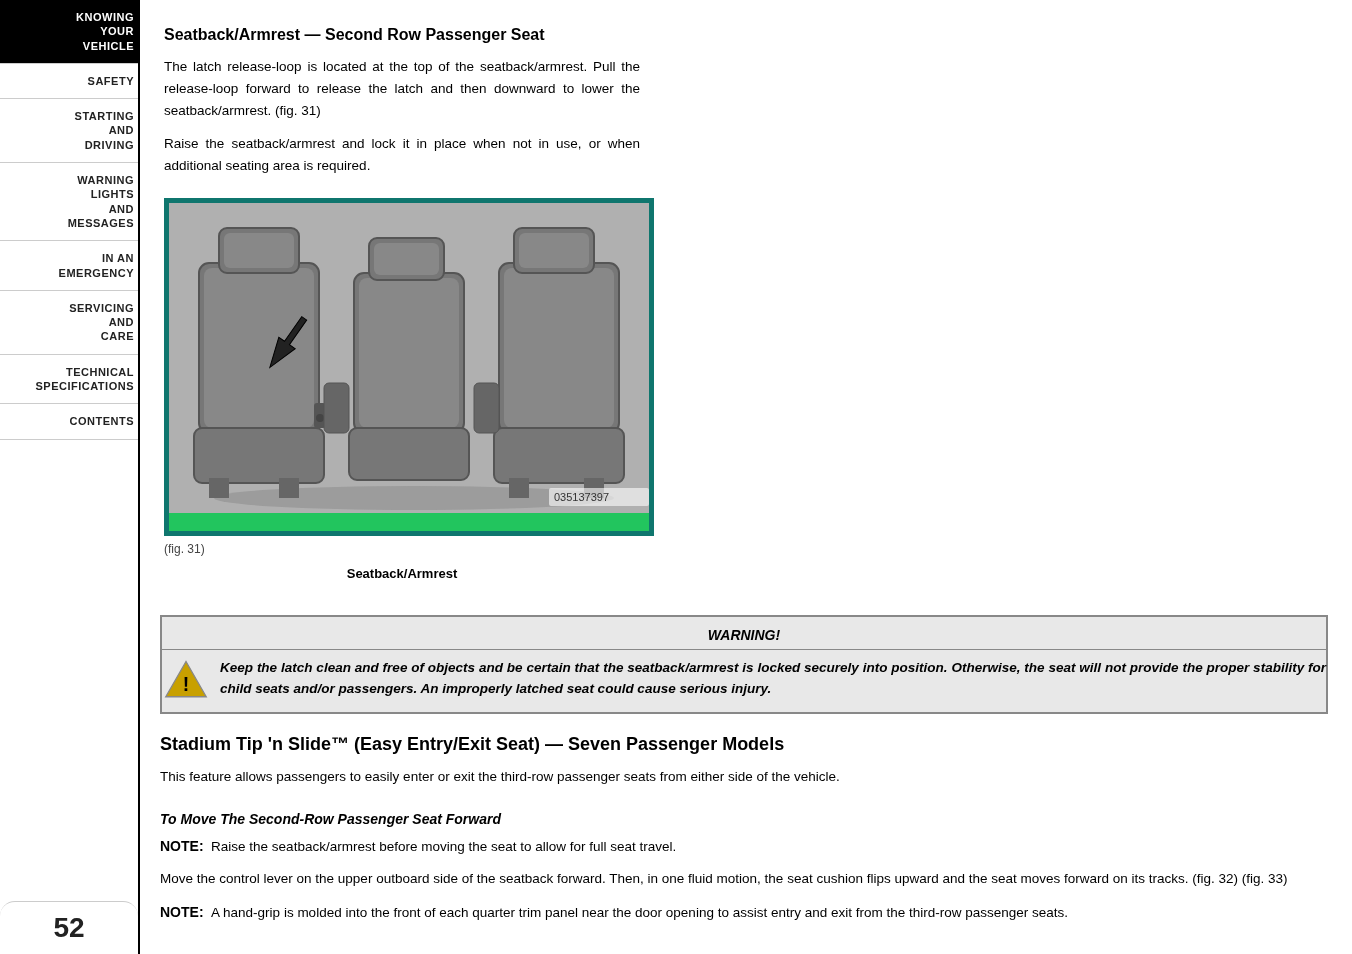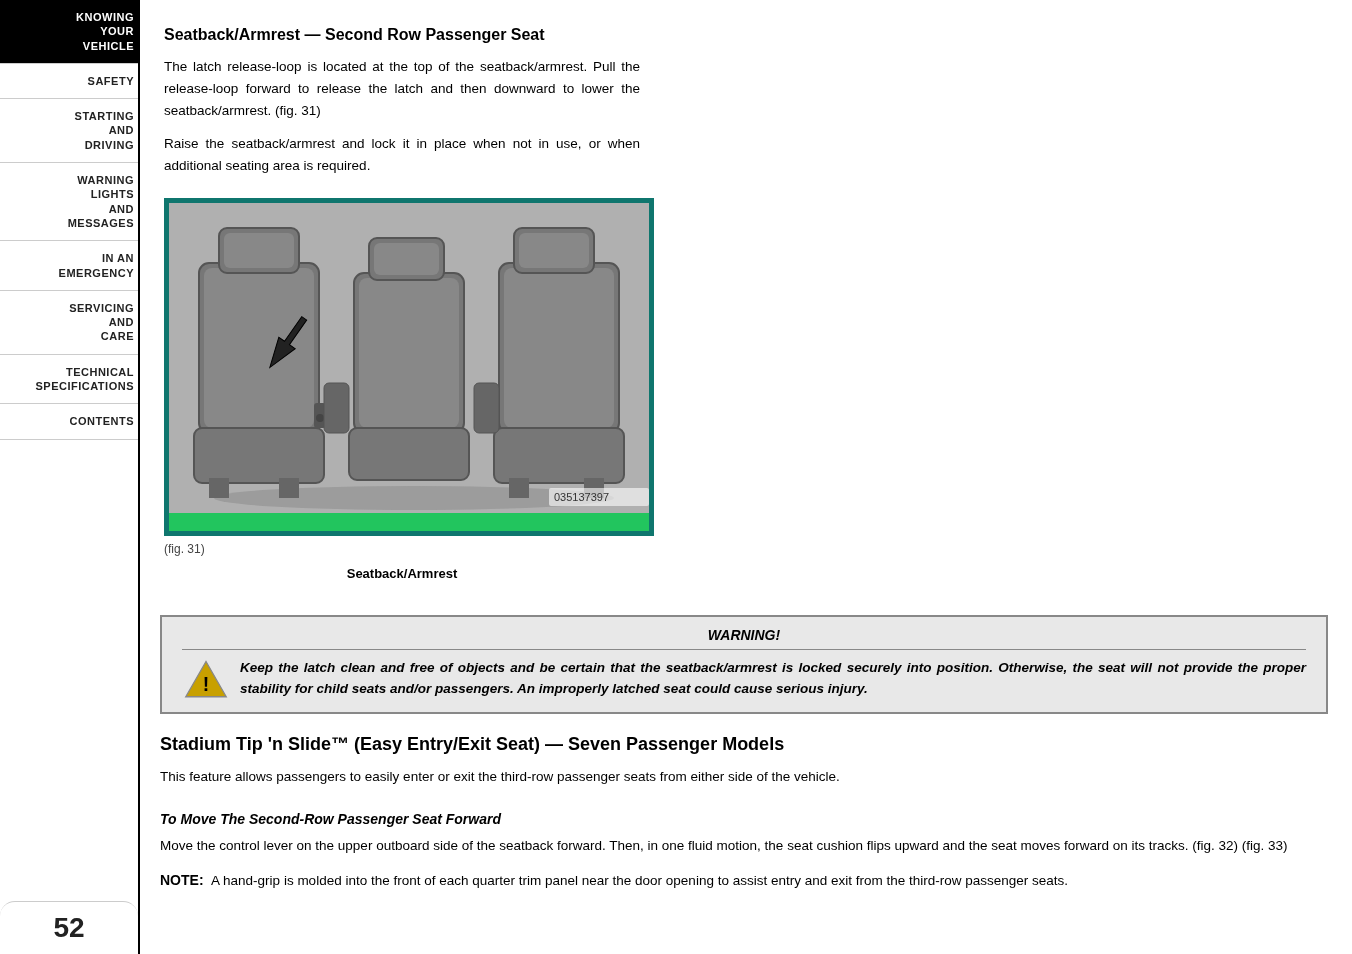--- a/index.html
+++ b/index.html
@@ -123,21 +123,21 @@
       flex: 1;
       padding: 24px 24px 10px 20px;
       display: flex;
       flex-direction: column;
     }
 
     
     .warning-box {
       border: 2px solid #888;
       background: #e8e8e8;
-      padding: 10px 20px;
+      padding: 10px 0;
       margin-bottom: 18px;
       display: flex;
       flex-direction: column;
     }
 
     .warning-header {
       text-align: center;
       font-weight: bold;
       font-style: italic;
       font-size: 14px;
@@ -324,20 +324,24 @@
           <div class="warning-text">Keep the latch clean and free of objects and be certain that the seatback/armrest is locked securely into position. Otherwise, the seat will not provide the proper stability for child seats and/or passengers. An improperly latched seat could cause serious injury.</div>
         </div>
       </div>
 
       <div class="section-title2">Stadium Tip 'n Slide™ (Easy Entry/Exit Seat) — Seven Passenger Models</div>
 
       <p class="body-text">This feature allows passengers to easily enter or exit the third-row passenger seats from either side of the vehicle.</p>
 
       <div class="subsection-title">To Move The Second-Row Passenger Seat Forward</div>
 
+      <p class="note-text">
+        <span class="note-label">NOTE:</span>
+        &nbsp;<span>Raise the seatback/armrest before moving the seat to allow for full seat travel.</span>
+      </p>
 
       <p class="body-text">Move the control lever on the upper outboard side of the seatback forward. Then, in one fluid motion, the seat cushion flips upward and the seat moves forward on its tracks. (fig. 32)  (fig. 33)</p>
 
       <p class="note-text">
         <span class="note-label">NOTE:</span>
         &nbsp;<span>A hand-grip is molded into the front of each quarter trim panel near the door opening to assist entry and exit from the third-row passenger seats.</span>
       </p>
 
     </div>
   </div>

